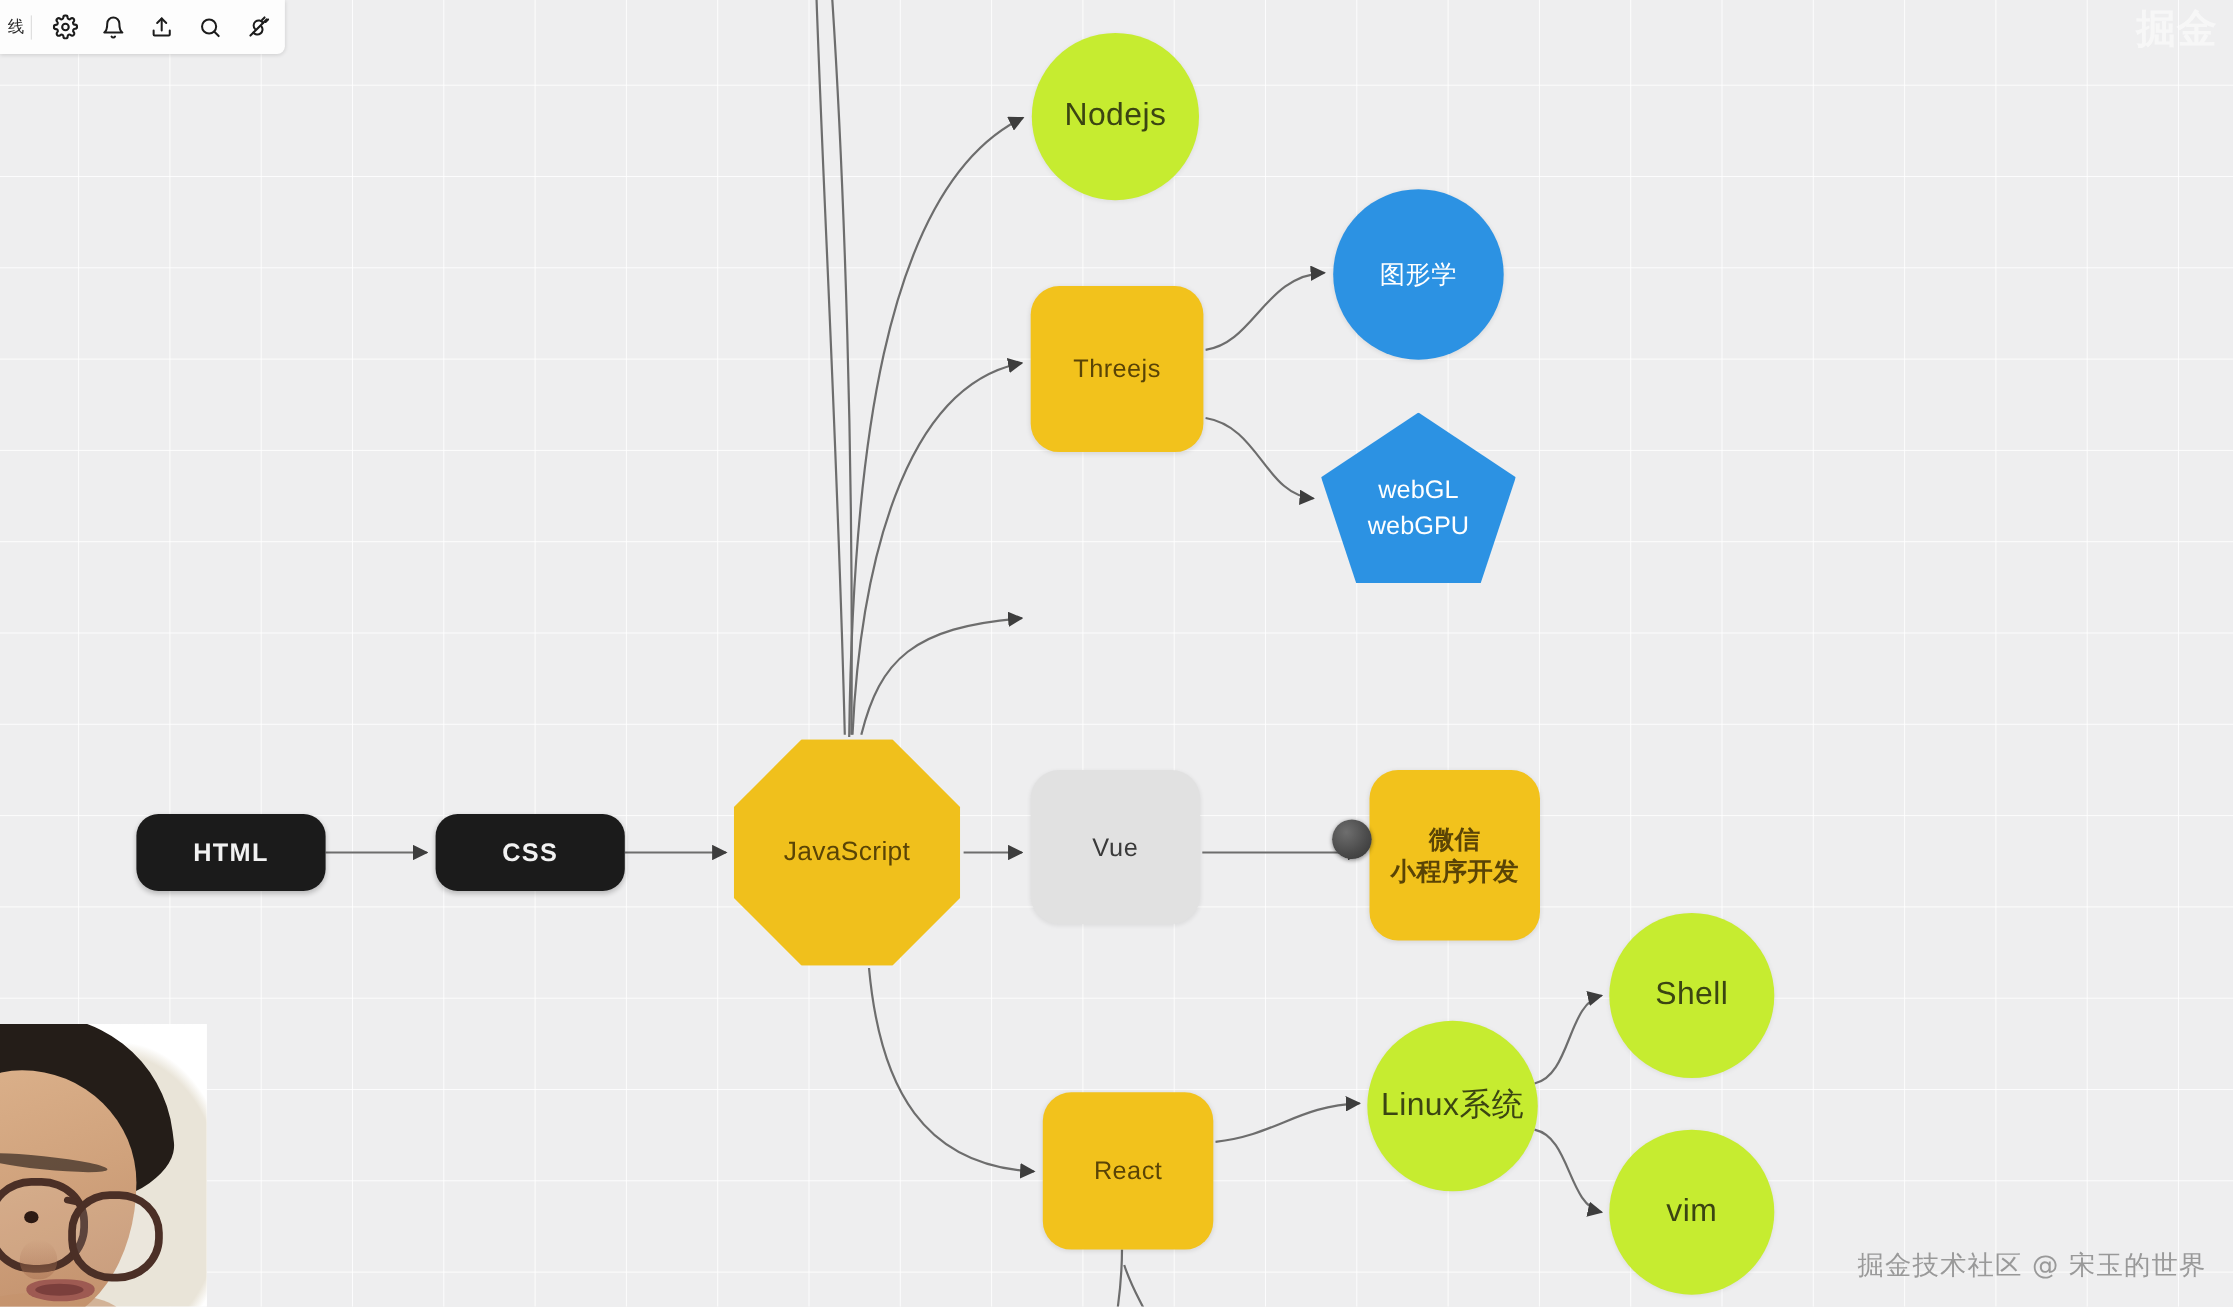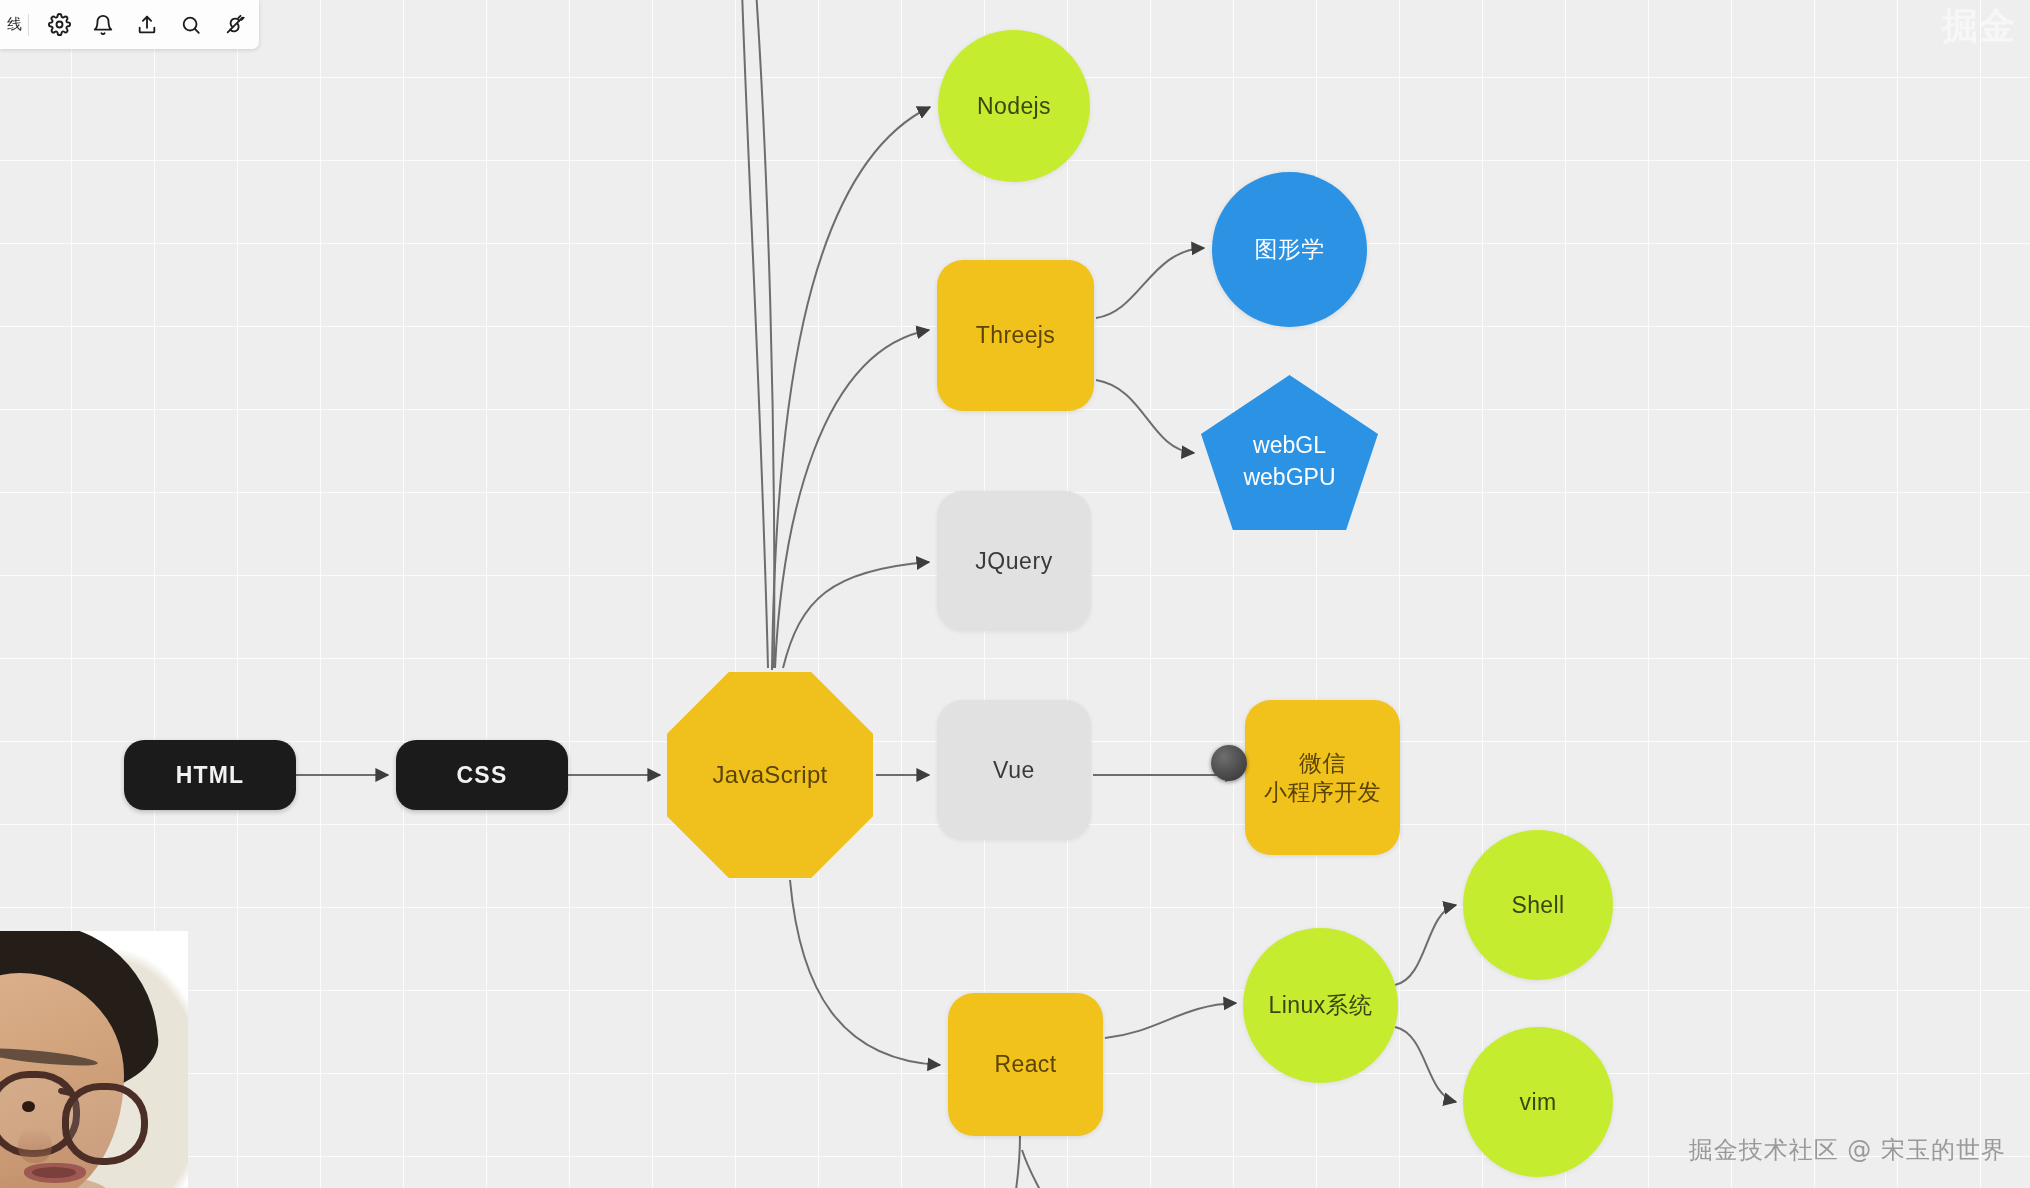--- a/index.html
+++ b/index.html
@@ -43,21 +43,21 @@
     font-size:23px;letter-spacing:.6px;
     box-shadow:0 1px 4px rgba(0,0,0,.07);
   }
   .n-yellow{
     background:#f2c21c;color:#5a4406;border-radius:26px;
     font-size:23px;letter-spacing:.4px;font-weight:500;
     box-shadow:0 1px 5px rgba(0,0,0,.10);
   }
   .n-green{
     background:#c6ec30;color:#3b4512;border-radius:50%;
-    font-size:23px;letter-spacing:.4px;font-weight:500;
+    font-size:29px;letter-spacing:.4px;font-weight:500;
     box-shadow:0 1px 5px rgba(0,0,0,.08);
   }
   .n-blue-circle{
     background:#2c92e3;color:#ffffff;border-radius:50%;
     font-size:23px;letter-spacing:.4px;font-weight:500;
     box-shadow:0 1px 5px rgba(0,0,0,.10);
   }
   .n-octagon{
     background:#f0c01c;color:#5a4406;
     font-size:24px;font-weight:500;letter-spacing:.3px;
@@ -243,29 +243,26 @@
 
   <div class="node n-blue-circle" style="left:1212px;top:172px;width:155px;height:155px;">
     <span class="lbl">图形学</span>
   </div>
 
   <div class="node n-pentagon" style="left:1201px;top:375px;width:177px;height:155px;">
     <span class="lbl">webGL
 webGPU</span>
   </div>
 
-  <div class="node n-gray" style="left:937px;top:491px;width:154px;height:140px;">
-    <span class="lbl">JQuery</span>
-  </div>
 
   <div class="node n-gray" style="left:937px;top:700px;width:154px;height:140px;text-align:center;">
     <span class="lbl">Vue</span>
   </div>
 
-  <div class="node n-yellow" style="left:1245px;top:700px;width:155px;height:155px;">
+  <div class="node n-yellow" style="left:1245px;top:700px;width:155px;height:155px;font-weight:bold;">
     <span class="lbl">微信
 小程序开发</span>
   </div>
 
   <div id="drag-handle"></div>
 
   <div class="node n-yellow" style="left:948px;top:993px;width:155px;height:143px;">
     <span class="lbl">React</span>
   </div>
 

